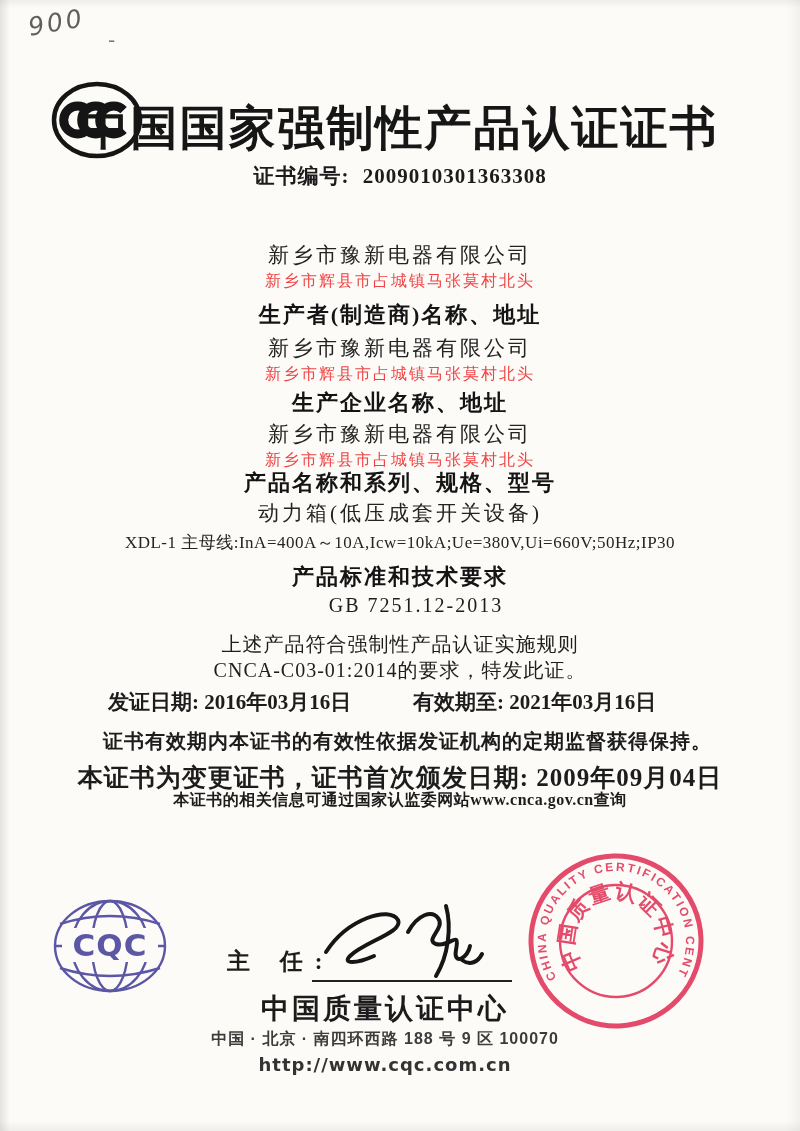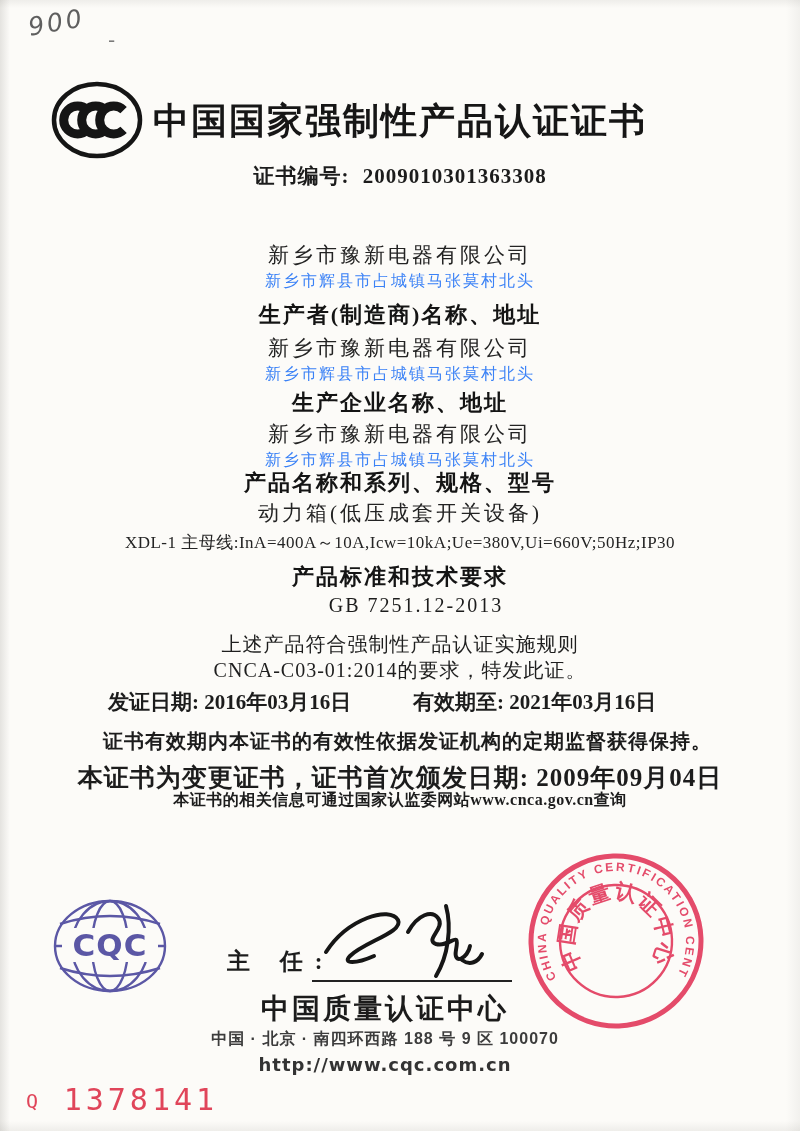--- a/index.html
+++ b/index.html
@@ -27,30 +27,30 @@
   .ctr { left:0; width:800px; text-align:center; }
 
   .handwritten {
     font-family:"DejaVu Sans", sans-serif;
     color:#5f5f5f; font-size:25px; font-style:italic; font-weight:300;
     transform:rotate(-10deg); letter-spacing:3px;
   }
   .hand-dash{ color:#7a7a7a; font-size:20px; font-family:"DejaVu Sans",sans-serif;}
 
   .title {
-    top:97px; font-size:36px; font-weight:700; letter-spacing:2px;
+    top:97px; font-size:47px; font-weight:700; letter-spacing:2px;
     color:#161616;
   }
   .certno { top:162px; font-size:21px; }
   .certno .lbl { font-weight:700; letter-spacing:1px; }
   .certno .val { font-family:"Liberation Serif", serif; letter-spacing:1px; margin-left:8px;font-weight:bold;}
 
   .sec-h  { font-size:22px; font-weight:700; letter-spacing:2px; color:#141414;}
   .sec-n  { font-size:21px; letter-spacing:3px; color:#232323;}
-  .sec-a  { font-size:16px; letter-spacing:2px; color:#3b82f6;}
+  .sec-a  { font-size:16px; letter-spacing:2px; color:#ef4444;}
 
   .spec-line { font-size:17px; letter-spacing:.5px; color:#242424;
                font-family:"Liberation Serif", serif;}
   .std-val { font-size:20px; letter-spacing:2px;margin-left:16px; }
   .stmt { font-size:20px; letter-spacing:1px; color:#1e1e1e;}
 
   .dates { top:688px; font-size:21px; font-weight:700; }
   .dates .d1 { position:absolute; left:108px; white-space:nowrap;}
   .dates .d2 { position:absolute; left:413px; white-space:nowrap;}
   .dates .v { font-weight:600; }
@@ -177,18 +177,14 @@
       </text>
       <text fill="#e23d5f" font-family="Liberation Sans, sans-serif" font-size="21" font-weight="bold" letter-spacing="2">
         <textPath href="#sealInner" startOffset="0">中国质量认证中心</textPath>
       </text>
     </svg>
   </div>
 
   <div class="abs addr">中国 · 北京 · 南四环西路 188 号 9 区 100070</div>
   <div class="abs web">http://www.cqc.com.cn</div>
 
-  <div class="abs serial">
-    <span class="q" style="color:#e0455a;">Q</span>
-    <span class="num" style="color:#e0455a;">1378141</span>
-  </div>
 
 </div>
 
 </body></html>

